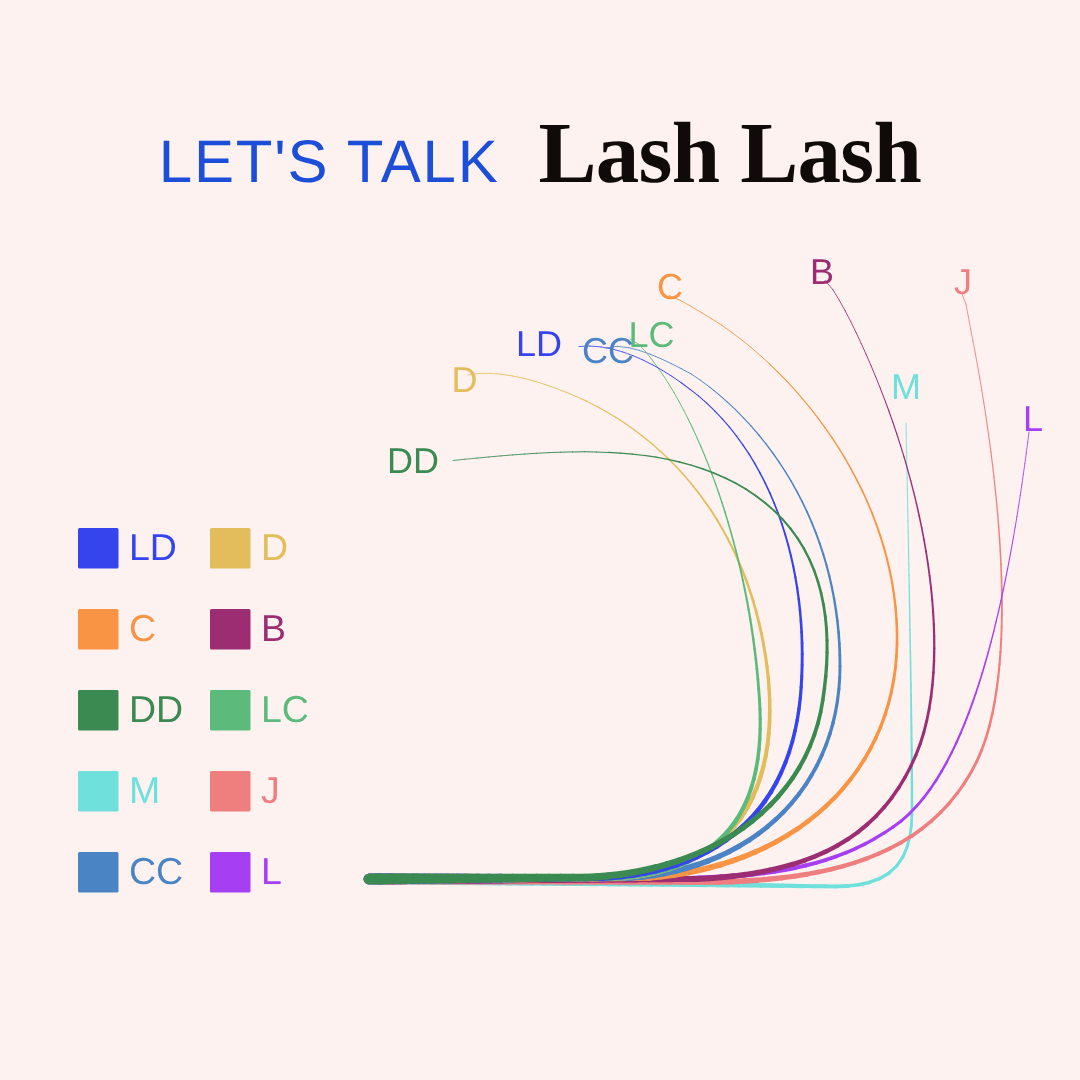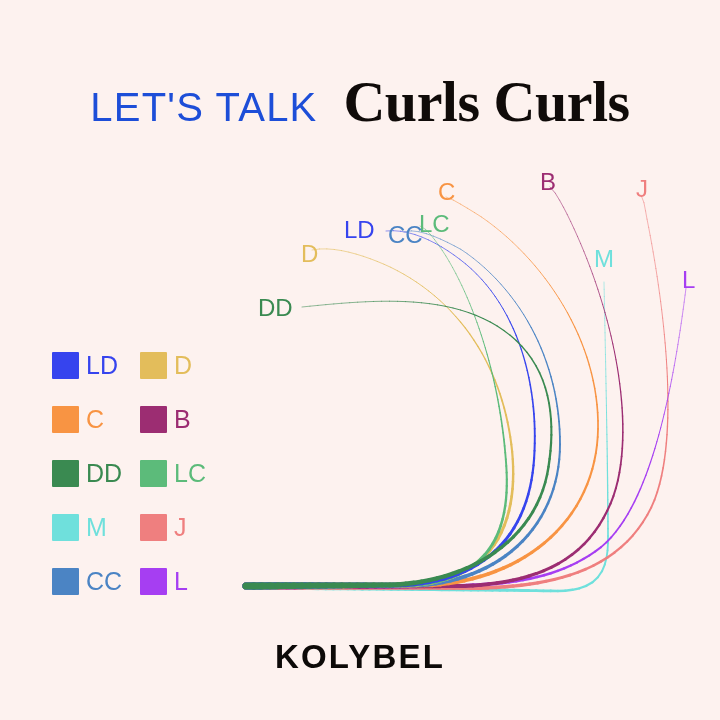--- a/index.html
+++ b/index.html
@@ -112,21 +112,21 @@
     letter-spacing: 2.2px;
     color: #0d0a08;
   }
 </style>
 </head>
 <body style="background: rgb(253, 242, 239);">
 
 <div id="root" style="background: rgb(253, 242, 239);">
 
   <div id="title-row">
-    <span id="title-lead">LET'S TALK</span><span id="title-main">Curls Curls</span>
+    <span id="title-lead">LET'S TALK</span><span id="title-main">Lash Lash</span>
   </div>
 
   <div id="curve-stage">
     <svg id="curve-svg" width="720" height="720" viewBox="0 0 720 720">
         <g>
           <line x1="246" y1="586" x2="253.25430297851562" y2="586.1170043945312" stroke="#6fe0dc" stroke-width="7.13" stroke-linecap="round" fill="none"></line>
           <line x1="253.25430297851562" y1="586.1170043945312" x2="260.5085754394531" y2="586.2340087890625" stroke="#6fe0dc" stroke-width="7.00" stroke-linecap="round" fill="none"></line>
           <line x1="260.5085754394531" y1="586.2340087890625" x2="267.7629089355469" y2="586.3510131835938" stroke="#6fe0dc" stroke-width="6.86" stroke-linecap="round" fill="none"></line>
           <line x1="267.7629089355469" y1="586.3510131835938" x2="275.0171813964844" y2="586.468017578125" stroke="#6fe0dc" stroke-width="6.73" stroke-linecap="round" fill="none"></line>
           <line x1="275.0171813964844" y1="586.468017578125" x2="282.271484375" y2="586.5850219726562" stroke="#6fe0dc" stroke-width="6.60" stroke-linecap="round" fill="none"></line>
@@ -1093,15 +1093,14 @@
       <div class="legend-item" style="grid-area: 5 / 1;">
         <span class="legend-swatch" style="background: rgb(75, 132, 196);"></span>
         <span class="legend-label" style="color: rgb(75, 132, 196);">CC</span>
       </div>
       <div class="legend-item" style="grid-area: 5 / 2;">
         <span class="legend-swatch" style="background: rgb(166, 62, 242);"></span>
         <span class="legend-label" style="color: rgb(166, 62, 242);">L</span>
       </div>
     </div>
 
-  <div id="brand">KOLYBEL</div>
 
 </div>
 
 </body></html>

